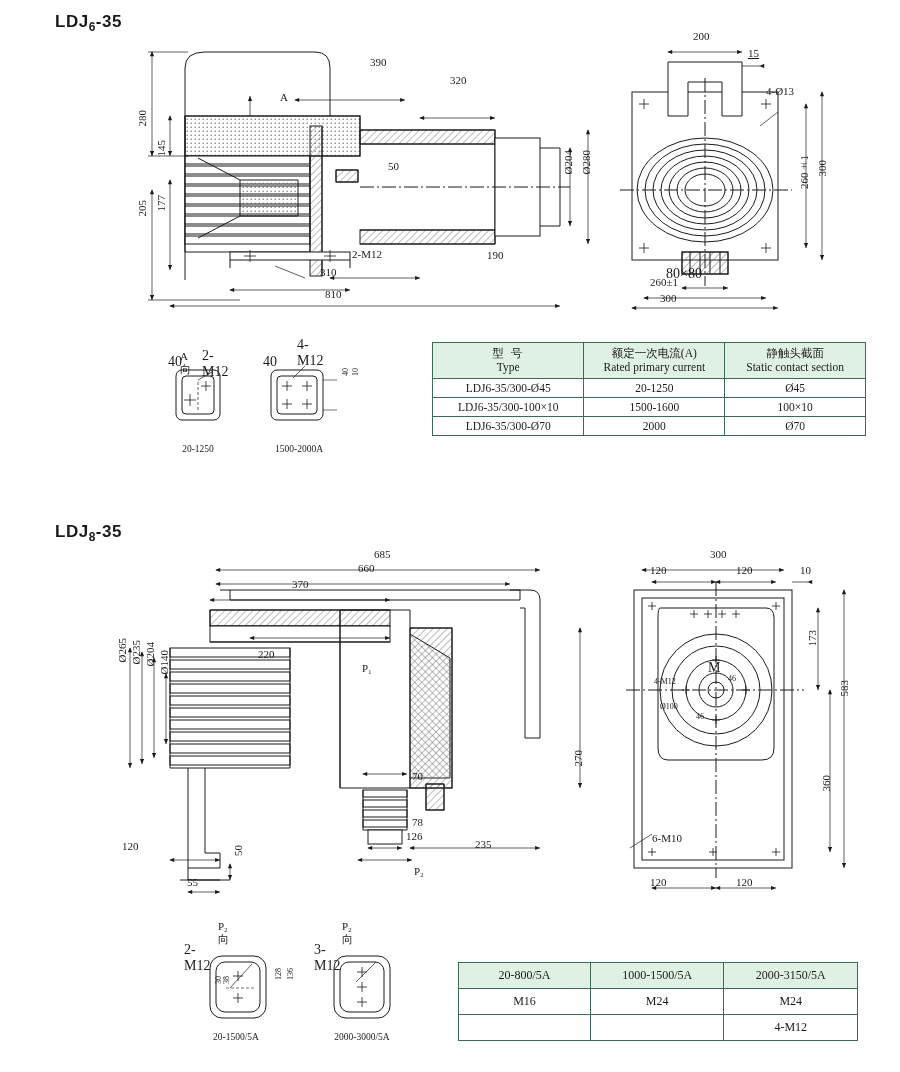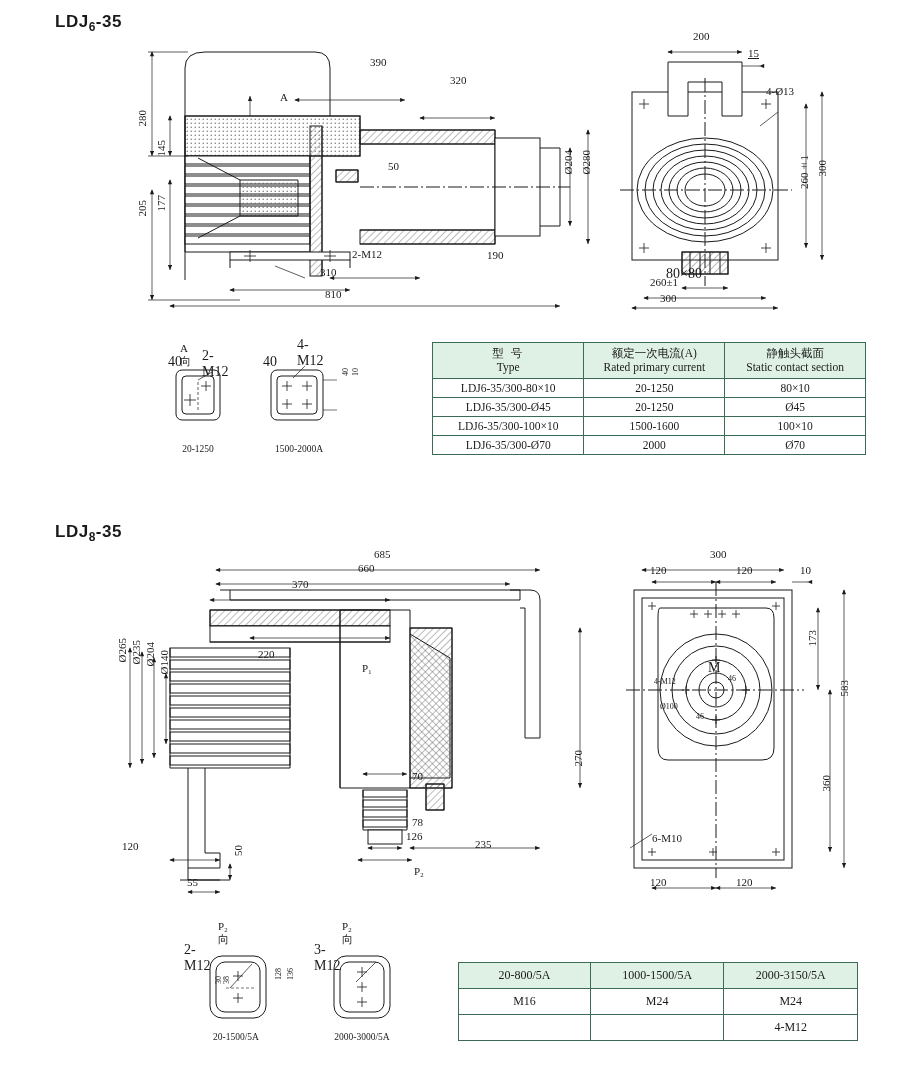--- a/index.html
+++ b/index.html
@@ -201,21 +201,21 @@
   <div class="abs dim" style="left:693px;top:30px;"><span>200</span></div>
   <div class="abs dim" style="left:748px;top:47px;text-decoration:underline;"><span>15</span></div>
   <div class="abs dim" style="left:766px;top:85px;text-align:right;"><span>4-Ø13</span></div>
   <div class="abs dim" style="left:798px;top:155px;"><span class="vert">260±1</span></div>
   <div class="abs dim" style="left:816px;top:160px;"><span class="vert">300</span></div>
   <div class="abs dim-sm" style="left:666px;top:266px;"><span>80×80</span></div>
   <div class="abs dim" style="left:650px;top:276px;"><span>260±1</span></div>
   <div class="abs dim" style="left:660px;top:292px;"><span>300</span></div>
 
   <div class="abs" style="left:168px;top:334px;">
-    <div class="dim" style="position:absolute;left:12px;top:8px;"><span>A 向</span></div>
+    <div class="dim" style="position:absolute;left:12px;top:16px;"><span>A 向</span></div>
     <div class="dim-sm" style="position:absolute;left:0px;top:20px;"><span>40</span></div>
     <div class="dim-sm" style="position:absolute;left:34px;top:14px;"><span>2-M12</span></div>
     <svg width="110" height="76" viewBox="0 0 110 76" style="position:absolute;left:0;top:30px;">
       <g stroke="#1a1a1a" fill="none" stroke-width="1">
         <rect x="8" y="6" width="44" height="50" rx="6"></rect>
         <rect x="14" y="12" width="32" height="38" rx="4"></rect>
         <path d="M22,36 l0,-6 m0,12 l0,-6 m-6,0 l12,0" stroke-width="0.8"></path>
         <path d="M38,22 l0,-5 m0,10 l0,-5 m-5,0 l10,0" stroke-width="0.8"></path>
         <path d="M30,16 L44,8" stroke-width="0.7"></path>
         <path d="M30,46 L30,16" stroke-width="0.7" stroke-dasharray="3,2"></path>
@@ -257,25 +257,20 @@
           <div>额定一次电流(A)</div>
           <div>Rated primary current</div>
         </td>
         <td style="width:140px;">
           <div>静触头截面</div>
           <div>Static contact section</div>
         </td>
       </tr>
     </thead>
     <tbody>
-      <tr>
-        <td>LDJ6-35/300-80×10</td>
-        <td>20-1250</td>
-        <td>80×10</td>
-      </tr>
       <tr>
         <td>LDJ6-35/300-Ø45</td>
         <td>20-1250</td>
         <td>Ø45</td>
       </tr>
       <tr>
         <td>LDJ6-35/300-100×10</td>
         <td>1500-1600</td>
         <td>100×10</td>
       </tr>

